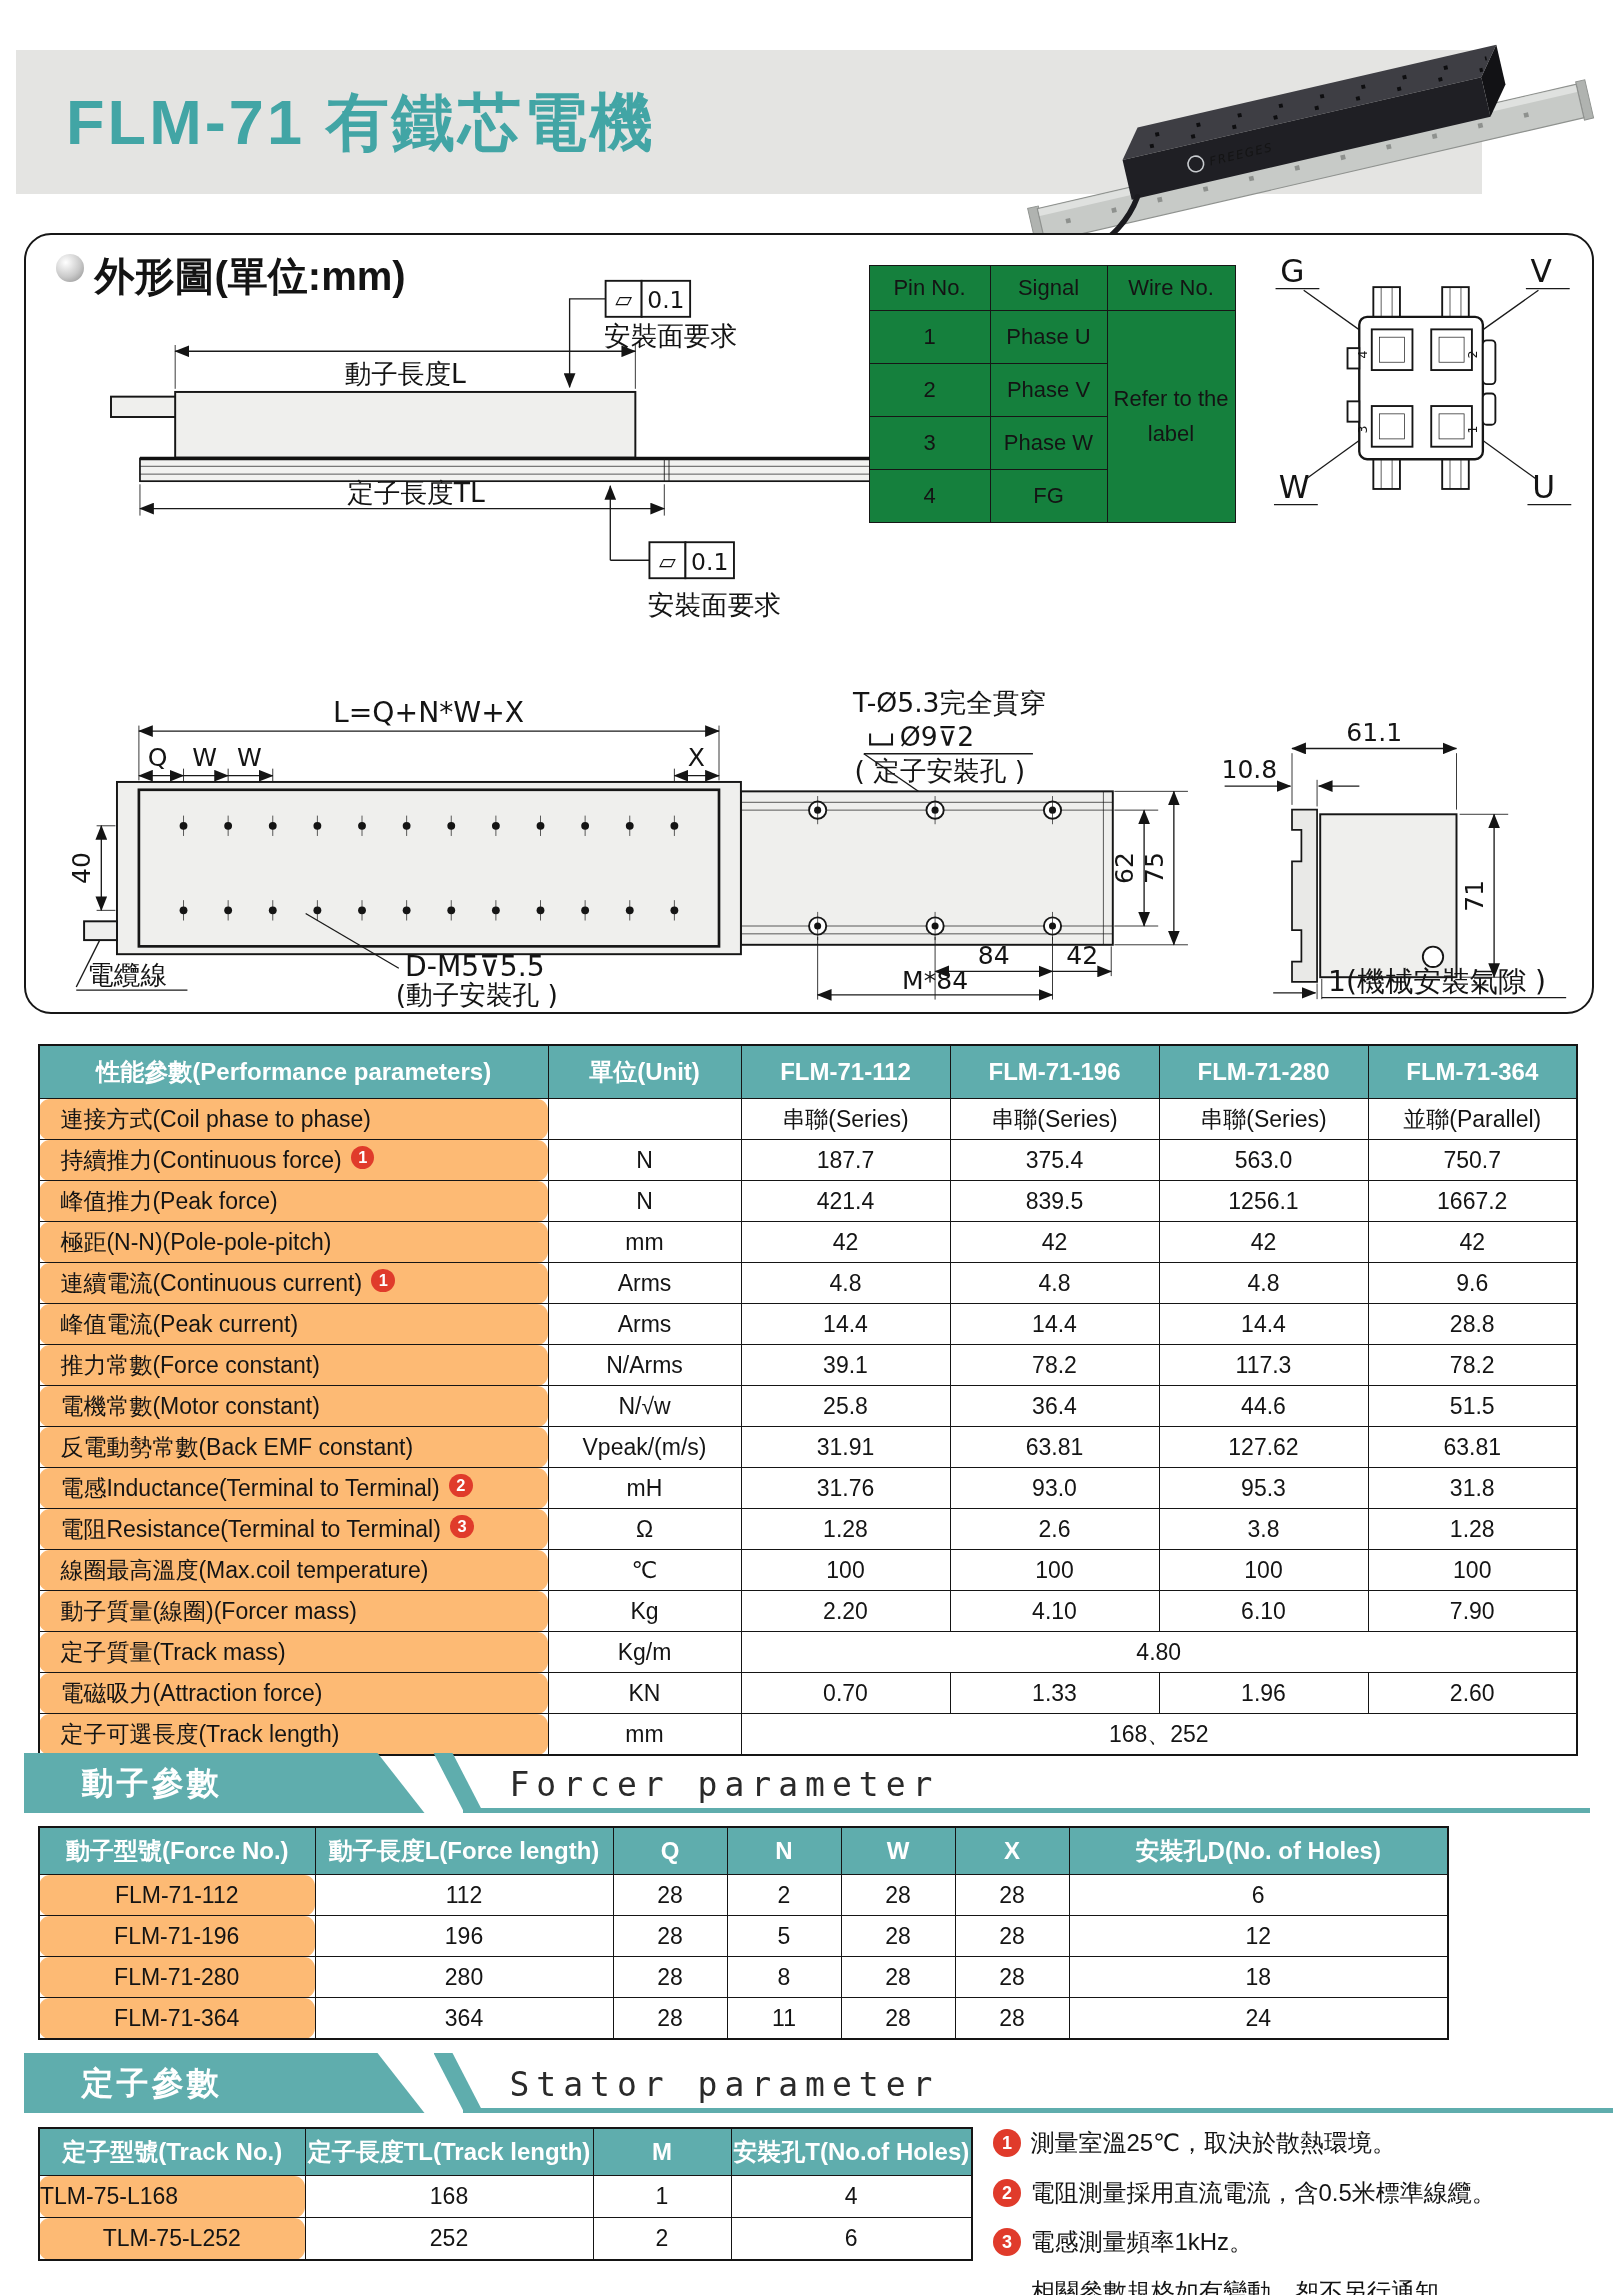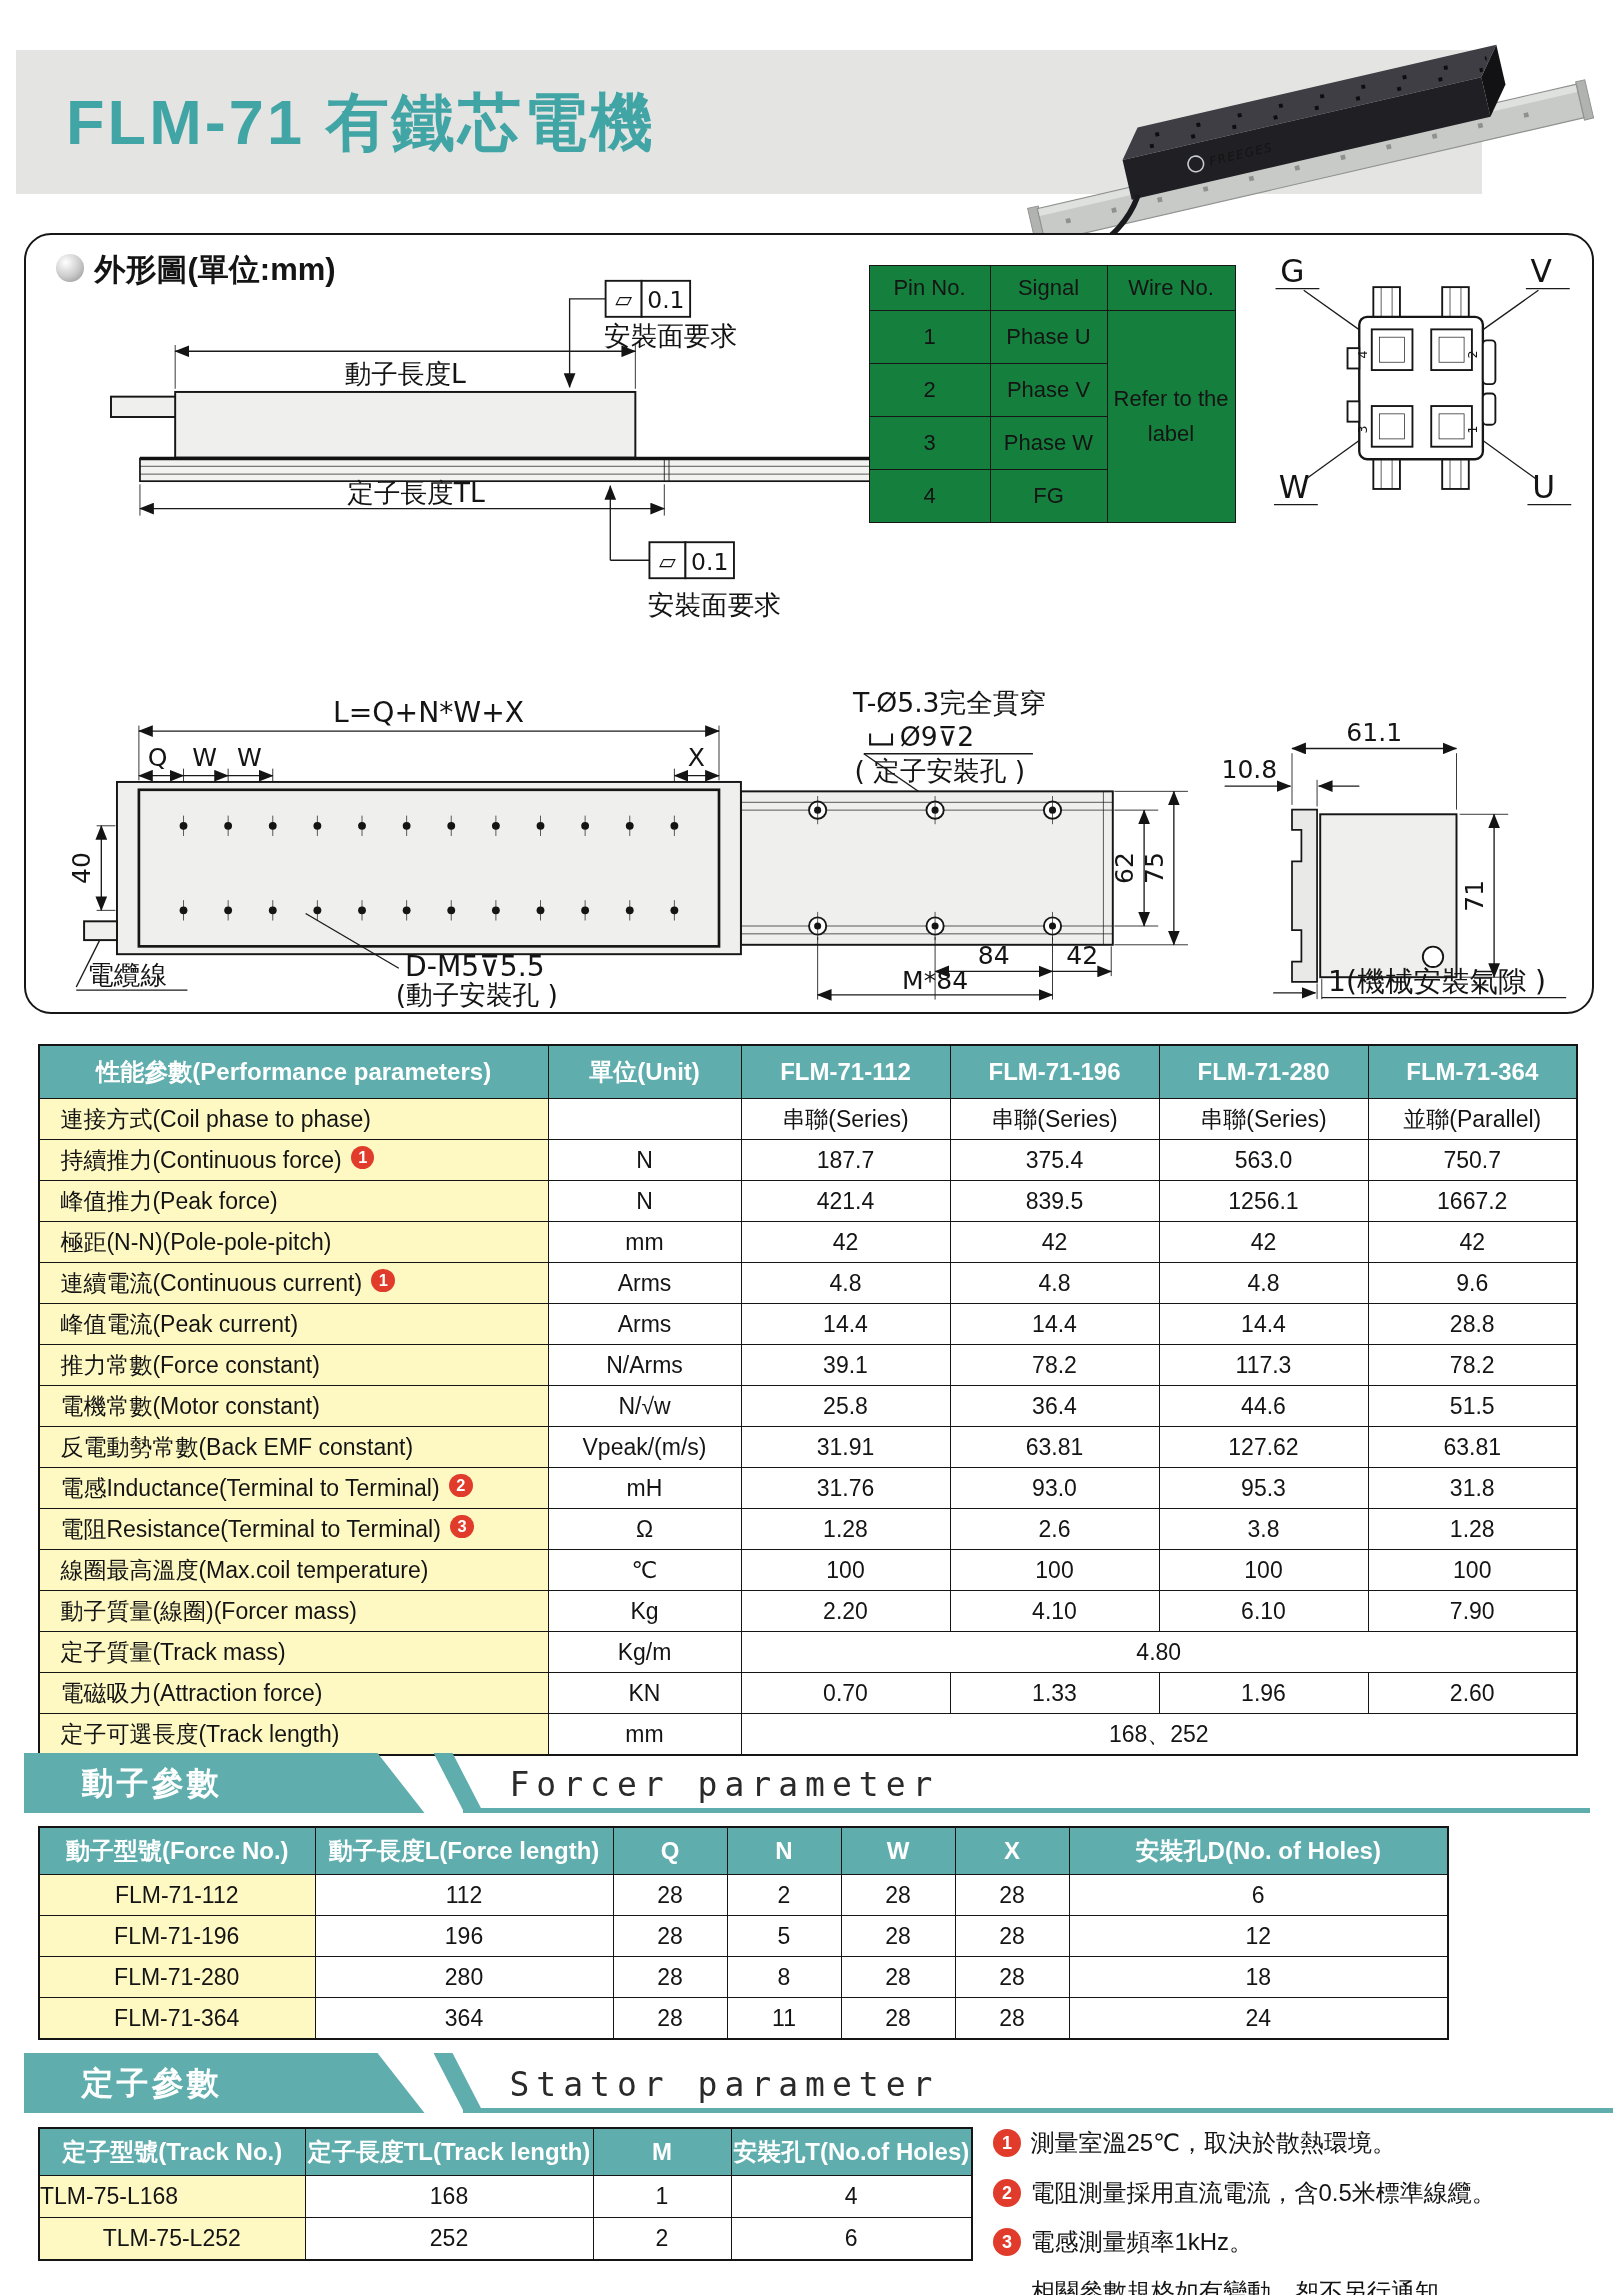--- a/index.html
+++ b/index.html
@@ -10,21 +10,21 @@
   .band { position:absolute; left:15.7px; top:50px; width:1466px; height:144px; background:#e4e4e2; }
   .title { position:absolute; left:66px; top:50px; height:144px; line-height:144px;
            font-size:63px; font-weight:bold; color:#42a5a5; letter-spacing:3.1px; white-space:nowrap; }
   .product { position:absolute; left:1002px; top:0px; width:611px; height:235px; }
 
   
   .panel { position:absolute; left:23.5px; top:233px; width:1566px; height:777px;
            border:2.3px solid #161616; border-radius:27px; background:#fff; }
   .bullet { position:absolute; left:30px; top:19px; width:28px; height:28px; border-radius:50%;
             background:radial-gradient(circle at 35% 30%, #ffffff, #c9c9c9 55%, #8a8a8a); }
-  .sec-title { position:absolute; left:69px; top:14px; font-size:31px; font-weight:bold; }
+  .sec-title { position:absolute; left:69px; top:14px; font-size:40px; font-weight:bold; }
   .panel svg { position:absolute; overflow:visible; pointer-events:none; }
   svg text { font-family:"DejaVu Sans","Liberation Sans",sans-serif; fill:#141414; }
   .dim  { stroke:#1a1a1a; stroke-width:1.7; fill:none; }
   .ext  { stroke:#1a1a1a; stroke-width:1.1; fill:none; }
   .thin { stroke:#1a1a1a; stroke-width:0.9; fill:none; }
   .draw { stroke:#161616; stroke-width:2.5; fill:#efefed; }
   .draw2{ stroke:#161616; stroke-width:3.4; fill:none; }
   .wh   { stroke:#161616; stroke-width:2.4; fill:#ffffff; }
 
   
@@ -33,21 +33,21 @@
                       font-size:22px; background:#15803d; }
   .pins th { height:42px; }
   .pins td { height:50px; }
   .pins .wirecell { line-height:1.55; }
 
   
   table.spec { border-collapse:collapse; table-layout:fixed; position:absolute; background:#fff;
                border:2.3px solid #151515; }
   table.spec th, table.spec td { border:1.6px solid #151515; overflow:hidden; white-space:nowrap; }
   table.spec th { background:#5fadad; color:#fff; font-size:24px; font-weight:bold; text-align:center; }
-  td.pl { background:#fef9c3; text-align:left; padding-left:20.4px; font-size:23px; }
+  td.pl { background:#fdba74; text-align:left; padding-left:20.4px; font-size:23px;border-radius:11px; }
   td.pu, td.pv { background:#fff; text-align:center; font-size:23px; }
   .perf th { height:50px;margin-top:42px; }
   .perf td { height:38px; }
   .ftab th { height:44px; }
   .ftab td { height:38px; }
   .stab th { height:44px; }
   .stab td { height:39px; }
 
   .badge { display:inline-block; min-width:23.5px; height:23.5px; border-radius:12.5px; background:#e03b2b;
            color:#fff; font-size:16.4px; line-height:23.5px; text-align:center; font-weight:bold;

